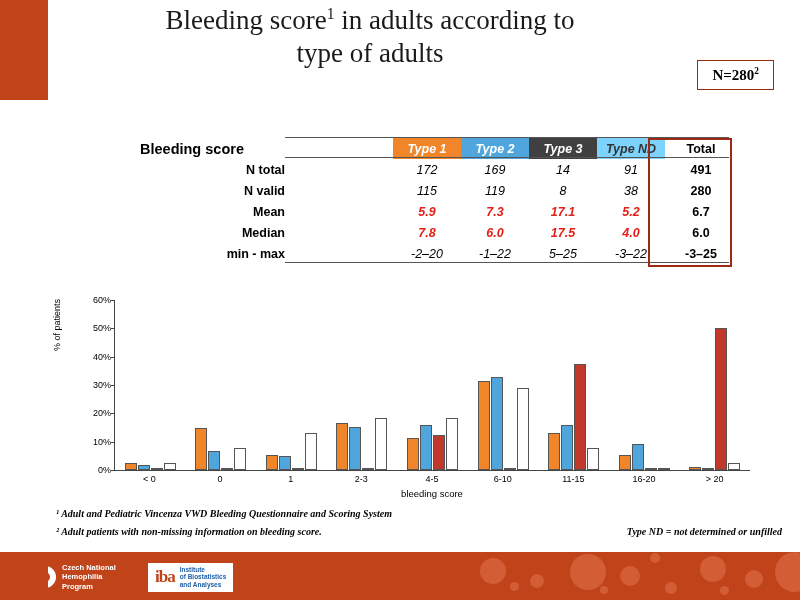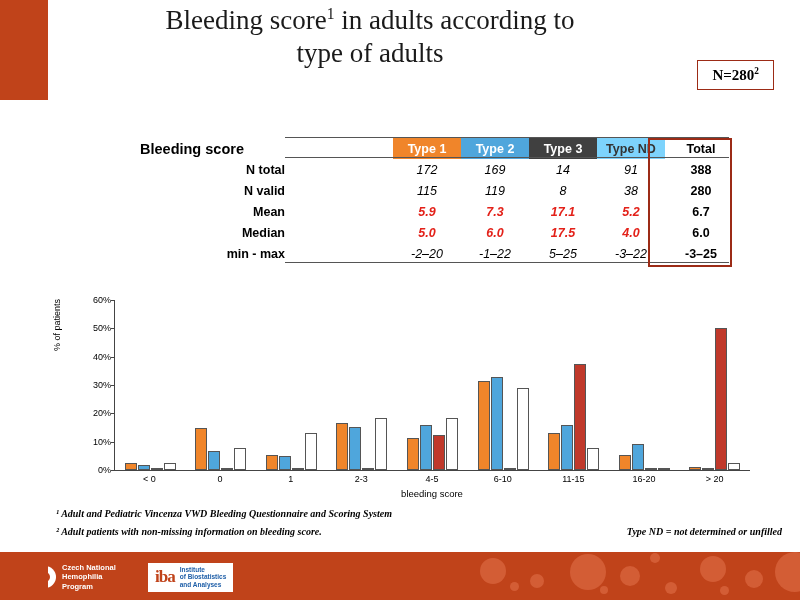--- a/index.html
+++ b/index.html
@@ -39,21 +39,21 @@
     position:absolute;left:285px;top:138px;border-collapse:collapse;
     font-size:12.5px;
   }
   table.scores th, table.scores td{
     padding:1px 0;text-align:center;height:19px;
   }
   table.scores td.rowlab{
     text-align:right;padding-right:12px;font-weight:bold;width:96px;
     position:relative;left:-96px;
   }
-  .hdr-cell{color:#fff;font-weight:bold;width:68px;}
+  .hdr-cell{color:#fff;font-style:italic;font-weight:bold;width:68px;}
   .h1{background:#F0852A;}
   .h2{background:#4FA6DC;}
   .h3{background:#404040;}
   .h4{background:#7dd3fc;color:#333 !important;}
   .total-col{width:72px;font-weight:bold;}
   .total-hdr{font-weight:bold;font-style:normal;}
   .val{font-style:italic;}
   .red{color:#E32119;font-weight:bold;font-style:italic;}
   .totalbox{
     position:absolute;left:648px;top:138px;width:80px;height:125px;
@@ -130,41 +130,41 @@
       <th class="total-col total-hdr">Total</th>
     </tr>
   </thead>
   <tbody>
     <tr>
       <td class="rowlab">N total</td>
       <td class="val">172</td>
       <td class="val">169</td>
       <td class="val">14</td>
       <td class="val">91</td>
-      <td class="total-col">388</td>
+      <td class="total-col">491</td>
     </tr>
     <tr>
       <td class="rowlab">N valid</td>
       <td class="val">115</td>
       <td class="val">119</td>
       <td class="val">8</td>
       <td class="val">38</td>
       <td class="total-col">280</td>
     </tr>
     <tr>
       <td class="rowlab">Mean</td>
       <td class="red">5.9</td>
       <td class="red">7.3</td>
       <td class="red">17.1</td>
       <td class="red">5.2</td>
       <td class="total-col">6.7</td>
     </tr>
     <tr>
       <td class="rowlab">Median</td>
-      <td class="red">5.0</td>
+      <td class="red">7.8</td>
       <td class="red">6.0</td>
       <td class="red">17.5</td>
       <td class="red">4.0</td>
       <td class="total-col">6.0</td>
     </tr>
     <tr>
       <td class="rowlab">min - max</td>
       <td class="val">-2–20</td>
       <td class="val">-1–22</td>
       <td class="val">5–25</td>

